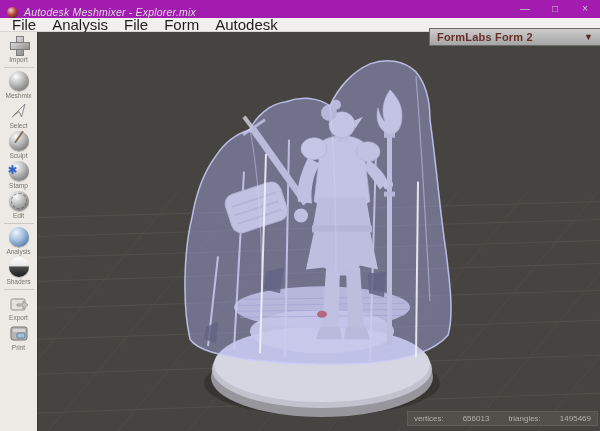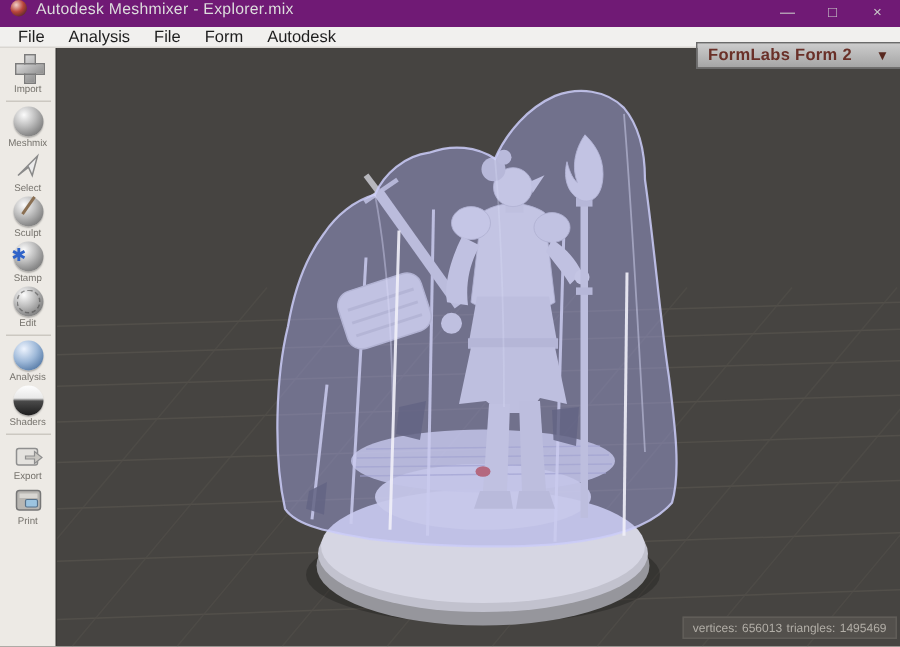--- a/index.html
+++ b/index.html
@@ -1,30 +1,30 @@
 <!DOCTYPE html>
 <html><head>
 <meta charset="utf-8">
 <style>
   * { margin:0; padding:0; box-sizing:border-box; }
   html,body { width:600px; height:431px; }
   body { font-family:"Liberation Sans", sans-serif; background:#d4d0c8; }
   .window { width:600px; height:431px; display:flex; flex-direction:column; background:#edeae5; overflow:hidden; position:relative; }
 
   
-  .titlebar { height:18px; background:#701a75; display:flex; align-items:flex-start; flex:0 0 18px; }
+  .titlebar { height:18px; background:#a21caf; display:flex; align-items:flex-end; flex:0 0 18px;font-style:italic; }
   .app-icon { width:11px; height:11px; border-radius:50%; margin:0 6px 0 7px;
     background:radial-gradient(circle at 35% 30%, #f0d0c8 0%, #b8443a 45%, #5d2a2a 80%); }
   .title-text { color:#dddddd; font-size:10.5px; letter-spacing:.2px; }
   .tb-spacer { flex:1; }
   .tb-btn { width:30px; height:18px; color:#c9c9c9; font-size:10px; text-align:center; line-height:18px; cursor:default; }
 
   
   .menubar { height:14px; flex:0 0 14px; background:#f1f0ee; display:flex; align-items:center; padding-left:4px; border-bottom:1px solid #d9d6d1; }
-  .menu-item { font-size:11px; color:#1d1d1d; padding:0 8px; }
+  .menu-item { font-size:15px; color:#1d1d1d; padding:0 8px; }
 
   
   .main { flex:1; display:flex; min-height:0; }
   .sidebar { width:38px; flex:0 0 38px; background:#edeae5; display:flex; flex-direction:column; align-items:center; padding-top:3px; border-right:1px solid #3a3936; }
   .tool { width:38px; text-align:center; margin-bottom:2px; }
   .tool-label { display:block; font-size:6.5px; color:#76736d; margin-top:1px; }
   .sep { width:30px; height:1px; background:#ccc8c1; margin:2px 0 3px 0; }
   .ticon { width:20px; height:20px; margin:0 auto; display:block; position:relative; }
   .ball { border-radius:50%; background:radial-gradient(circle at 35% 28%, #fcfcfc 0%, #bdbdbd 40%, #8b8b8b 70%, #666 100%); box-shadow:0 1px 1px rgba(0,0,0,.25); }
   .ball-blue { background:radial-gradient(circle at 35% 28%, #eef4fe 0%, #9db8d8 45%, #587ca8 80%, #3c5f8c 100%); }
@@ -32,24 +32,24 @@
   .plus { position:relative; }
   .plus::before, .plus::after { content:""; position:absolute; background:linear-gradient(145deg,#d9d9d9,#8f8f8f); border:1px solid #7c7c7c; }
   .plus::before { left:7px; top:1px; width:6px; height:18px; }
   .plus::after  { left:1px; top:7px; width:18px; height:6px; }
   .overlay { position:absolute; font-size:10px; line-height:10px; }
 
   
   .viewport { flex:1; position:relative; background:#464441; overflow:visible; }
   .scene { position:absolute; left:0; top:0; width:100%; height:100%; display:block; }
 
-  .printer-dd { position:absolute; top:-4px; right:0; width:136px; height:18px; display:flex; align-items:center; justify-content:space-between; padding:0 7px; background:linear-gradient(#cccccc,#a5a5a5); border:1px solid #6b6b6b; border-right:none; font-size:11px; font-weight:bold; color:#6a3028; letter-spacing:.2px; }
+  .printer-dd { position:absolute; top:-4px; right:0; width:171px; height:18px; display:flex; align-items:center; justify-content:space-between; padding:0 7px; background:linear-gradient(#cccccc,#a5a5a5); border:1px solid #6b6b6b; border-right:none; font-size:11px; font-weight:bold; color:#6a3028; letter-spacing:.2px; }
   .dd-arrow { font-size:9px; color:#58281f; }
 
-  .statusbox { position:absolute; right:2px; bottom:5px; background:#53504c; border:1px solid #605d58; color:#b2aea7; font-size:8px; padding:2px 6px; display:flex; gap:3px; white-space:nowrap; }
+  .statusbox { position:absolute; right:2px; bottom:5px; background:#53504c; border:1px solid #605d58; color:#b2aea7; font-size:8px; padding:2px 6px; display:flex; gap:19px; white-space:nowrap; }
 </style>
 </head>
 <body>
 
 <div class="window">
 
   <div class="titlebar">
     <span class="app-icon"></span>
     <span class="title-text">Autodesk Meshmixer - Explorer.mix</span>
     <span class="tb-spacer"></span>

